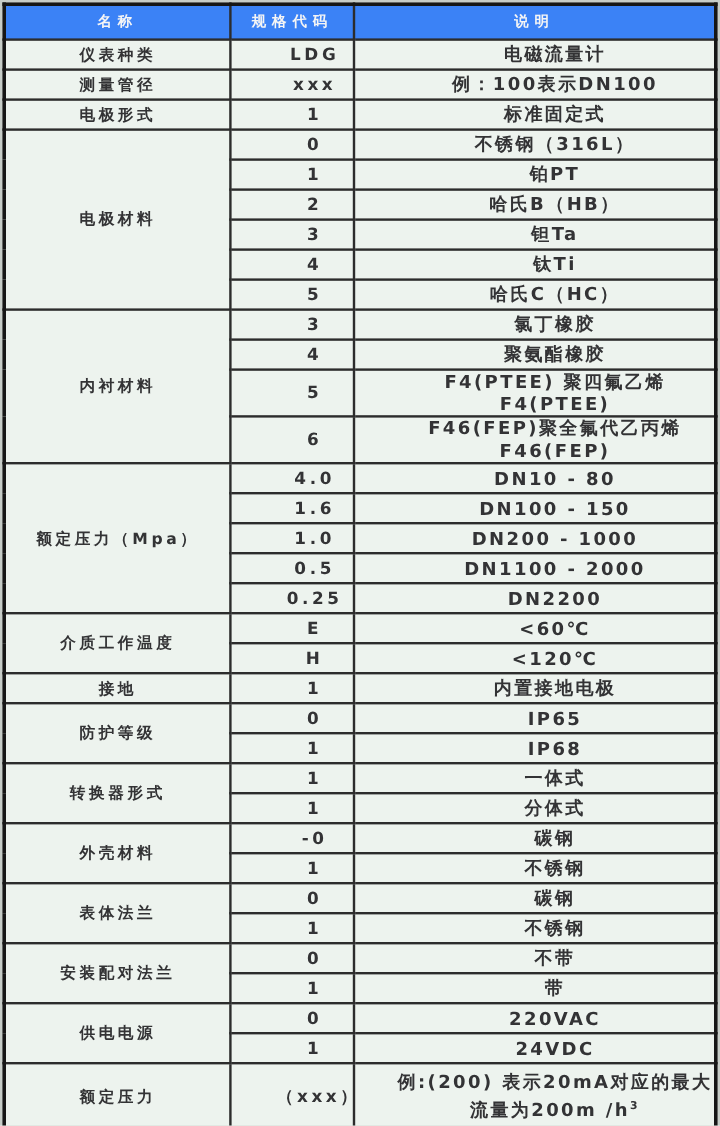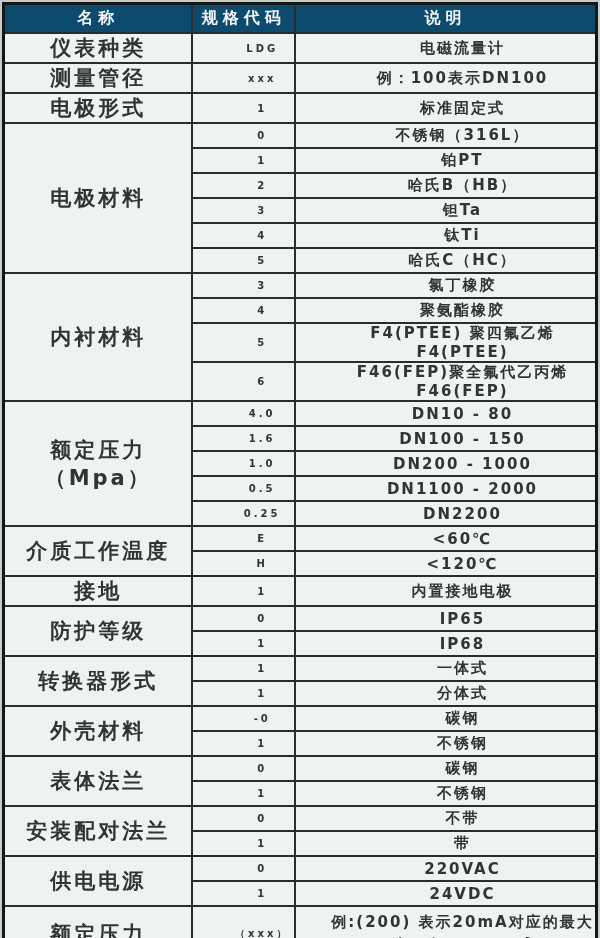--- a/index.html
+++ b/index.html
@@ -18,29 +18,29 @@
   }
   th,td{
     border:2px solid #2c2c2c;
     padding:0;
     text-align:center;
     vertical-align:middle;
     font-weight:bold;
     color:#333335;
   }
   th{
-    background:#0c4a6e;
+    background:#3b82f6;
     color:#f5f5f5;
-    font-size:16px;
+    font-size:12px;
     letter-spacing:5px;
     height:27px;
   }
   td{height:23px;}
-  td.name{font-size:21px;letter-spacing:3px;text-align:center;}
-  td.code{font-size:10px;letter-spacing:3px;padding-left:37px;}
+  td.name{font-size:13px;letter-spacing:3px;text-align:center;}
+  td.code{font-size:14px;letter-spacing:3px;padding-left:37px;}
   td.desc{font-size:15px;letter-spacing:2px;padding-left:34px;}
   tr.tall td{height:54px;}
   tr.tall td.desc{font-size:15px;line-height:1.55;text-align:center;}
   sup{font-size:9px;}
 </style>
 </head>
 <body>
 
 <div class="wrap">
 <table class="spec">

